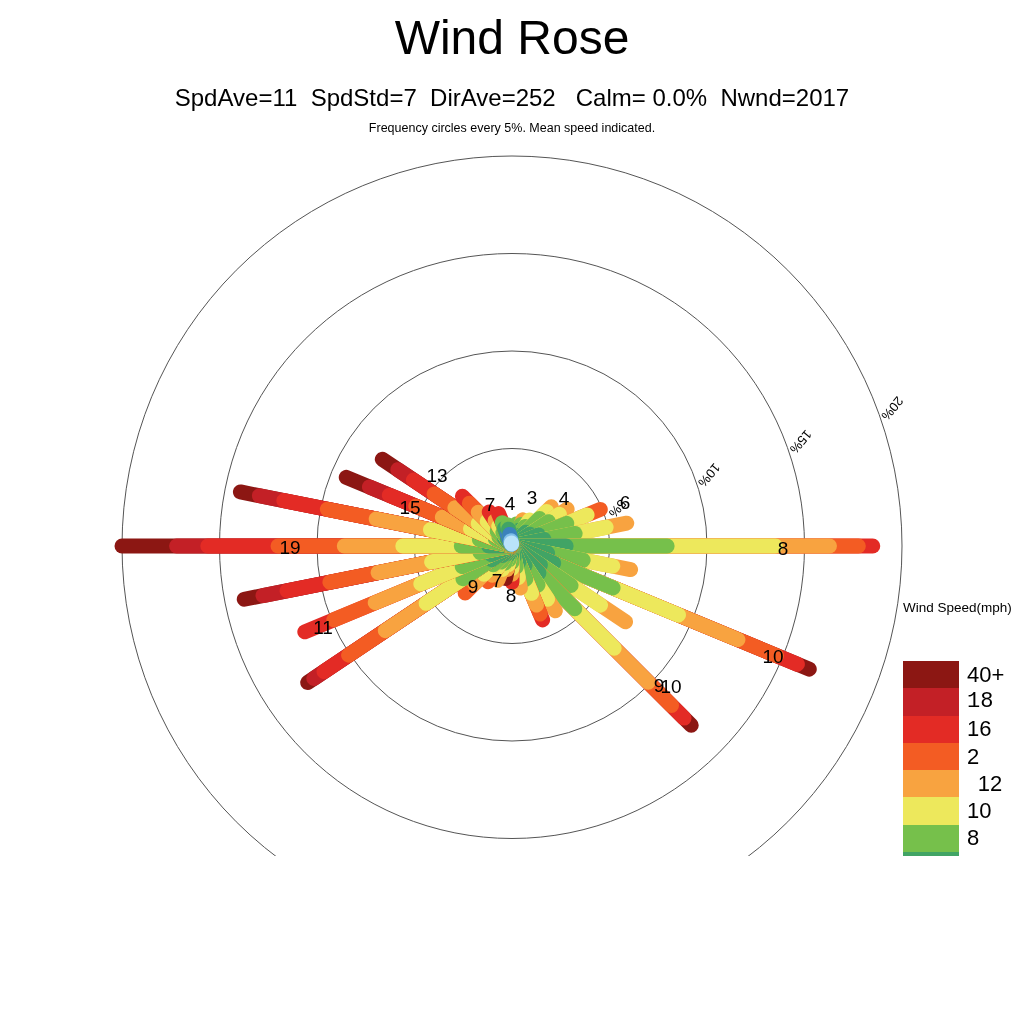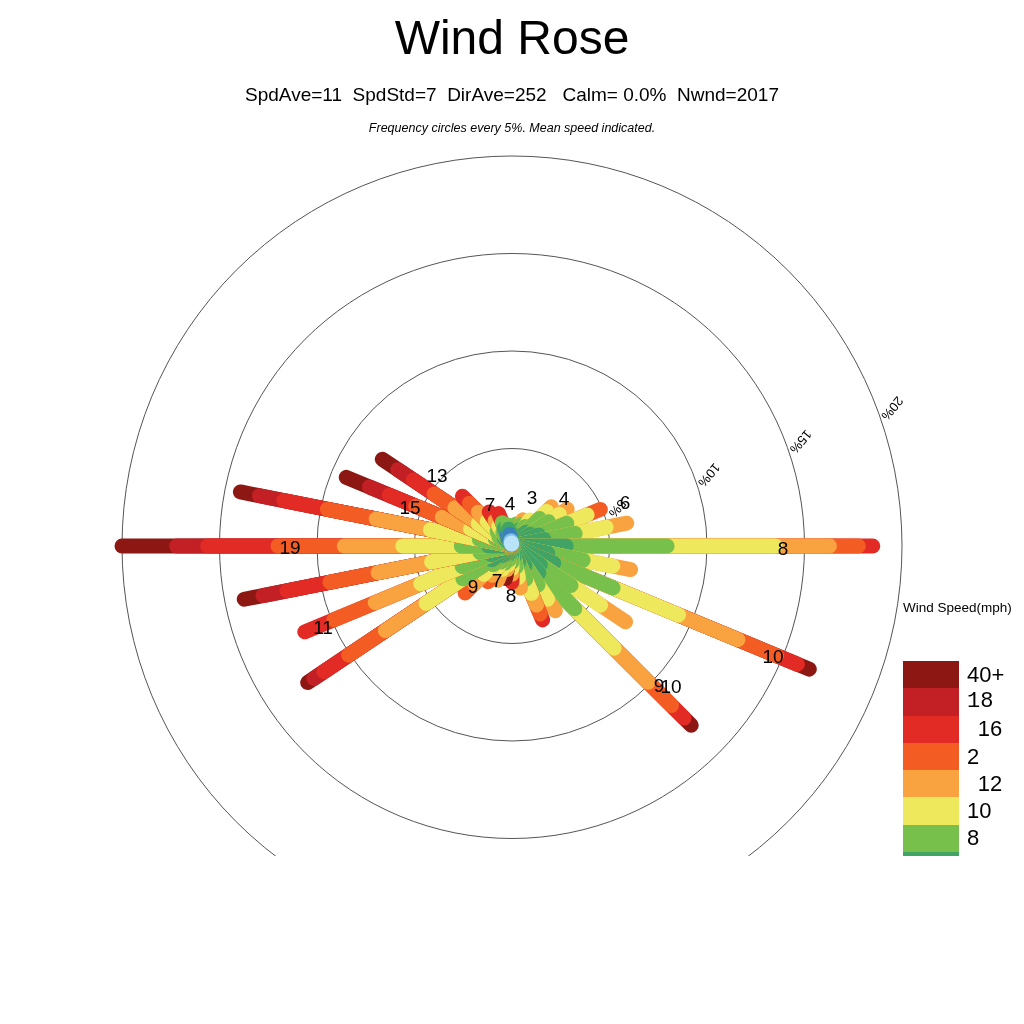--- a/index.html
+++ b/index.html
@@ -23,32 +23,31 @@
     font-size: 48px;
     font-weight: normal;
     color: #000;
     letter-spacing: 0px;
   }
   #stats {
     position: absolute;
     left: 0; right: 0;
     top: 84px;
     text-align: center;
-    font-size: 19px;
+    font-size: 24px;
     color: #000;
     white-space: pre;
   }
   #note {
     position: absolute;
     left: 0; right: 0;
     top: 121px;
     text-align: center;
     font-size: 12.5px;
     color: #000;
-    font-style: italic;
   }
   #rose-svg {
     position: absolute;
     left: 0;
     top: 0;
   }
   #legend {
     position: absolute;
     left: 903px;
     top: 600px;
@@ -364,21 +363,21 @@
         <div class="legend-row">
           <div class="legend-swatch" style="background: rgb(140, 23, 19);"></div>
           <div class="legend-label" style="min-width: 46px; text-align: left;">40+</div>
         </div>
         <div class="legend-row">
           <div class="legend-swatch" style="background: rgb(195, 32, 38);"></div>
           <div class="legend-label" style="min-width: 46px; text-align: left; font-family: Liberation Mono, monospace;">18</div>
         </div>
         <div class="legend-row">
           <div class="legend-swatch" style="background: rgb(227, 43, 37);"></div>
-          <div class="legend-label" style="min-width: 46px; text-align: center;">16</div>
+          <div class="legend-label" style="min-width: 46px; text-align: left;">16</div>
         </div>
         <div class="legend-row">
           <div class="legend-swatch" style="background: rgb(243, 92, 35);"></div>
           <div class="legend-label" style="min-width: 46px; text-align: left;">2</div>
         </div>
         <div class="legend-row">
           <div class="legend-swatch" style="background: rgb(248, 163, 64);"></div>
           <div class="legend-label" style="min-width: 46px; text-align: center;">12</div>
         </div>
         <div class="legend-row">

